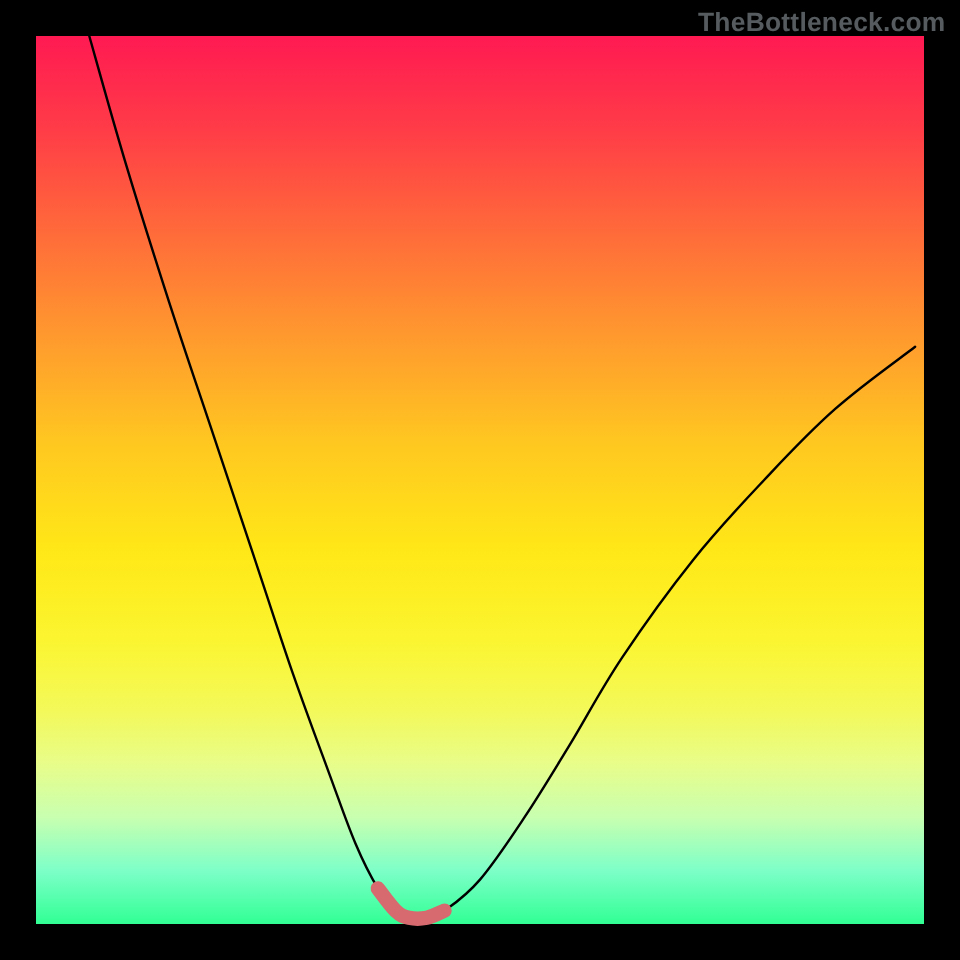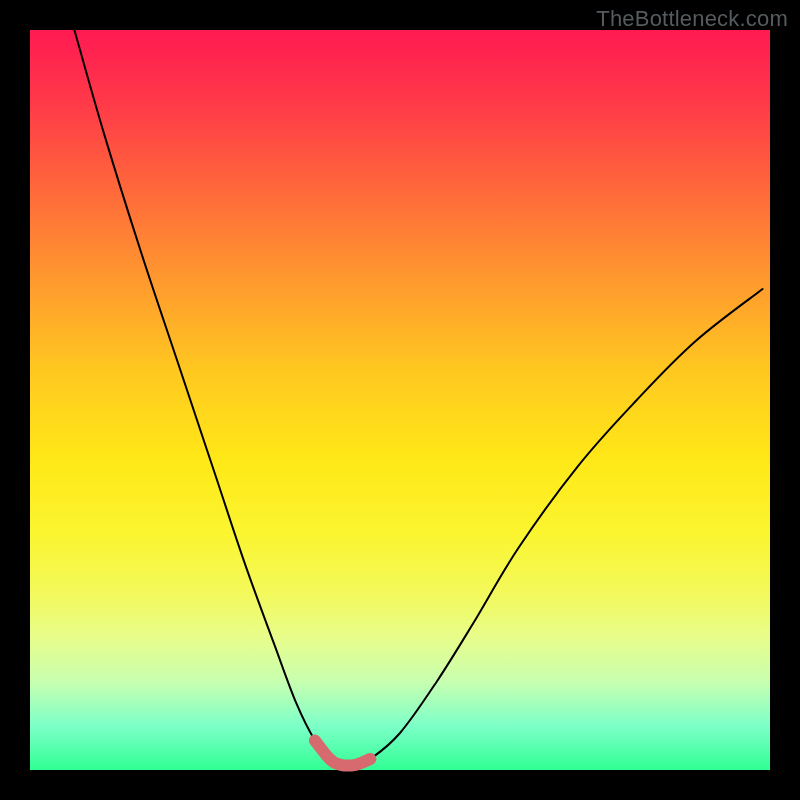--- a/index.html
+++ b/index.html
@@ -32,21 +32,21 @@
       #7dffc8 94%,
       #31ff94 100%
     );
   }
   .watermark {
     position: absolute;
     top: 6px;
     right: 12px;
     color: #555b5e;
     font-size: 22px;
-    font-weight: 400;
+    font-weight: 700;
     letter-spacing: 0.2px;
     z-index: 10;
   }
   svg.curve {
     position: absolute;
     left: 0;
     top: 0;
     width: 740px;
     height: 740px;
     overflow: visible;

